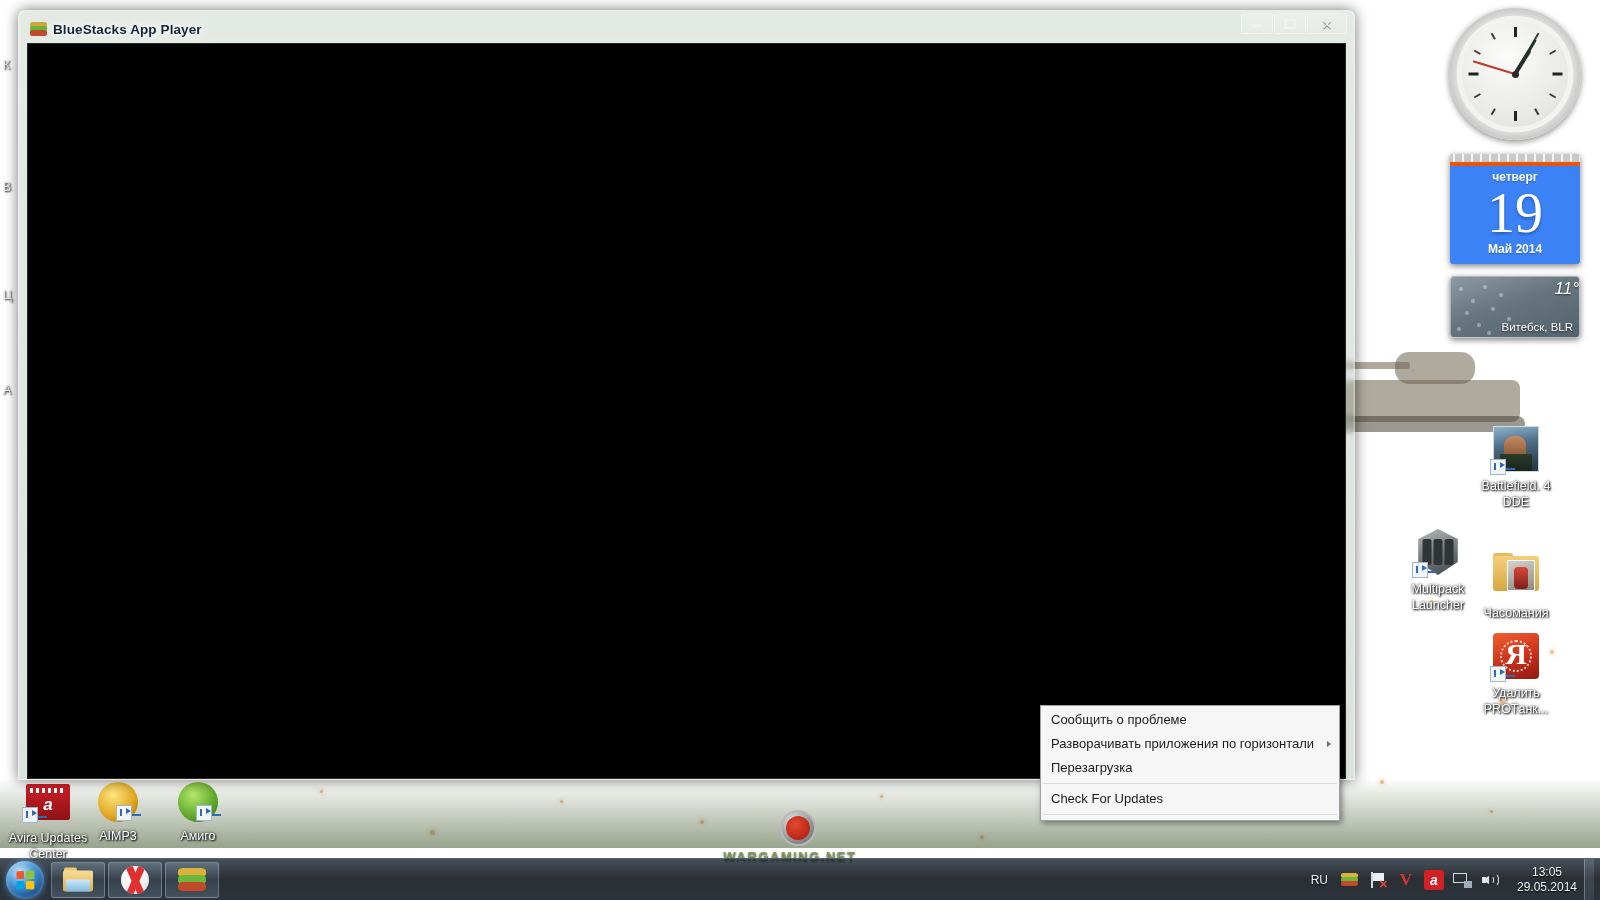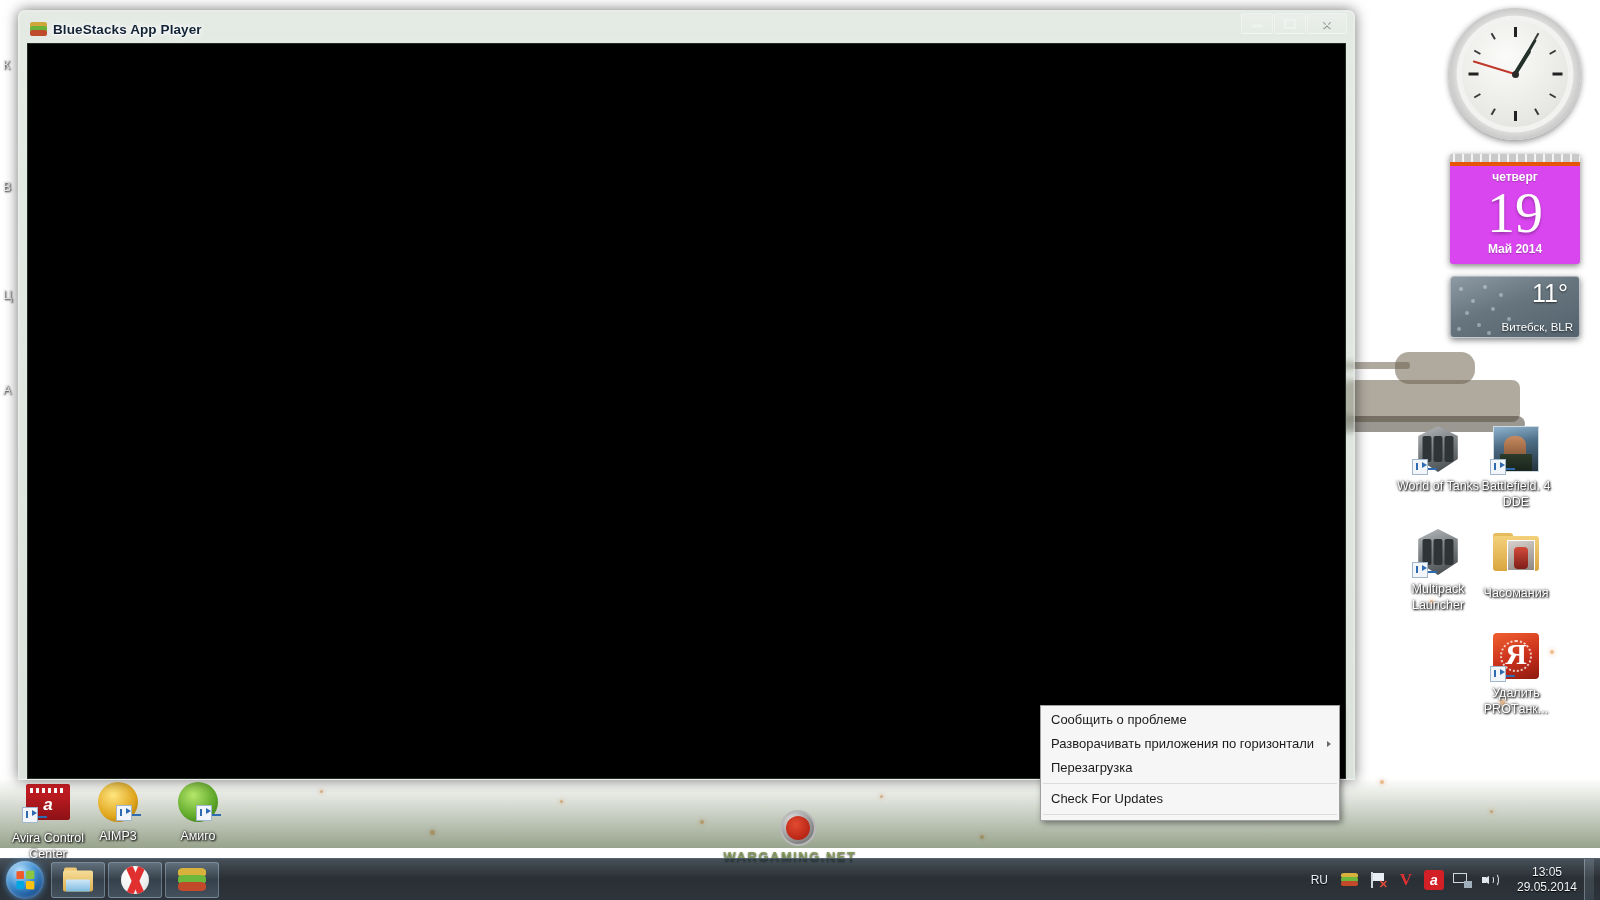--- a/index.html
+++ b/index.html
@@ -178,21 +178,21 @@
   .tick.major{ width:3px; height:10px; margin-left:-1.5px; background:#222; }
   .hand{ position:absolute; left:50%; bottom:50%; transform-origin:50% 100%; border-radius:2px; }
   .hand.hour{ width:4px; height:28px; margin-left:-2px; background:#23312a; }
   .hand.min{ width:3px; height:40px; margin-left:-1.5px; background:#23312a; }
   .hand.sec{ width:2px; height:44px; margin-left:-1px; background:#c0392b; }
   .clock-pin{ position:absolute; left:50%; top:50%; width:7px;height:7px;margin:-3.5px 0 0 -3.5px;
               border-radius:50%; background:#2b2b2b; }
 
   .cal-gadget{
     width:130px; margin:14px auto 0; border-radius:3px; overflow:hidden;
-    background:#d946ef; box-shadow:0 2px 6px rgba(0,0,0,.5); position:relative;
+    background:#3b82f6; box-shadow:0 2px 6px rgba(0,0,0,.5); position:relative;
     padding-bottom:8px;
   }
   .cal-rings{
     height:12px; background:#dcdcdc; position:relative;
     background-image: repeating-linear-gradient(90deg, #c9c9c9 0 3px, #f4f4f4 3px 5px, #c9c9c9 5px 9px);
   }
   .cal-rings::after{
     content:""; position:absolute;left:0;right:0;bottom:0;height:4px;background:#e8540a;
   }
   .cal-dow{ text-align:center;color:#fff;font-size:12px;padding-top:4px;font-weight:bold;
@@ -203,22 +203,22 @@
            text-shadow:0 1px 1px rgba(0,0,0,.25); }
 
   .weather-gadget{
     width:130px; height:62px; margin:12px auto 0; border-radius:4px; position:relative;
     overflow:hidden; border:1px solid rgba(255,255,255,.5);
     background: linear-gradient(160deg,#8d9aa4,#67757f 45%,#53626c 100%);
     box-shadow:0 2px 6px rgba(0,0,0,.5);
   }
   .weather-gadget .drops{ position:absolute; inset:0; opacity:.55; }
   .wdrop{ position:absolute; width:4px;height:4px;border-radius:50%;background:#dfe8ee; opacity:.8;}
-  .w-temp{ position:absolute; right:11px; top:2px; color:#fff; font-size:25px; font-weight:300;
-           text-shadow:0 1px 2px rgba(0,0,0,.6); }
+  .w-temp{ position:absolute; right:0; top:2px; color:#fff; font-size:17px; font-weight:300;
+           text-shadow:0 1px 2px rgba(0,0,0,.6);font-style:italic; }
   .w-city{ position:absolute; right:6px; bottom:4px; color:#fff; font-size:11.5px;
            text-shadow:0 1px 2px rgba(0,0,0,.7); }
 
   
   #bs-window{
     position:absolute; left:18px; top:10px; width:1337px; height:770px;
     border-radius:7px 7px 0 0;
     background: linear-gradient(180deg, rgba(188,202,188,0.40), rgba(150,170,152,0.34));
     border:1px solid rgba(255,255,255,0.30);
     box-shadow: 0 0 14px rgba(0,0,0,.55), inset 0 0 0 1px rgba(255,255,255,.16);
@@ -416,29 +416,20 @@
 
   <div id="groundband"></div>
   <div id="wot-logo"></div>
   <div id="wgnet">WARGAMING.NET</div>
 
   <div class="edge-letter" style="top:58px;">К</div>
   <div class="edge-letter" style="top:180px;">В</div>
   <div class="edge-letter" style="top:288px;">Ц</div>
   <div class="edge-letter" style="top:383px;">А</div>
 
-  <div class="dicon" style="left:1390px; top:425px;">
-    <div class="glyph">
-      <div class="wot-emblem"></div>
-      <div class="shortcut-arrow sa">
-          <span class="sa2"></span>
-        </div>
-    </div>
-    <div class="lbl">World of Tanks</div>
-  </div>
 
   <div class="dicon" style="left:1468px; top:425px;">
     <div class="glyph">
       <div class="bf-tile"></div>
       <div class="shortcut-arrow sa">
           <span class="sa2"></span>
         </div>
     </div>
     <div class="lbl">Battlefield. 4 DDE</div>
   </div>
@@ -446,21 +437,21 @@
   <div class="dicon" style="left:1390px; top:528px;">
     <div class="glyph">
       <div class="wot-emblem"></div>
       <div class="shortcut-arrow sa">
           <span class="sa2"></span>
         </div>
     </div>
     <div class="lbl">Multipack Launcher</div>
   </div>
 
-  <div class="dicon" style="left:1468px; top:528px;">
+  <div class="dicon" style="left:1468px; top:548px;">
     <div class="glyph">
       <div class="folder">
           <span class="tab"></span>
           <span class="back"></span>
           <span class="pic"></span>
         </div>
     </div>
     <div class="lbl">Часомания</div>
   </div>
 
@@ -480,21 +471,21 @@
   <div class="dicon" style="left:0px; top:778px;">
     <div class="glyph" style="height:42px;">
       <div class="avira-ico">
           <span class="bar"></span>
           <span class="a">a</span>
         </div>
       <div class="shortcut-arrow sa" style="bottom:3px;">
           <span class="sa2"></span>
         </div>
     </div>
-    <div class="lbl">Avira Control Center</div>
+    <div class="lbl">Avira Updates Center</div>
   </div>
 
   <div class="dicon" style="left:70px; top:778px;">
     <div class="glyph" style="height:42px;">
       <div class="aimp-ico"></div>
       <div class="shortcut-arrow sa" style="bottom:3px;left:22px;">
           <span class="sa2"></span>
         </div>
     </div>
     <div class="lbl">AIMP3</div>

